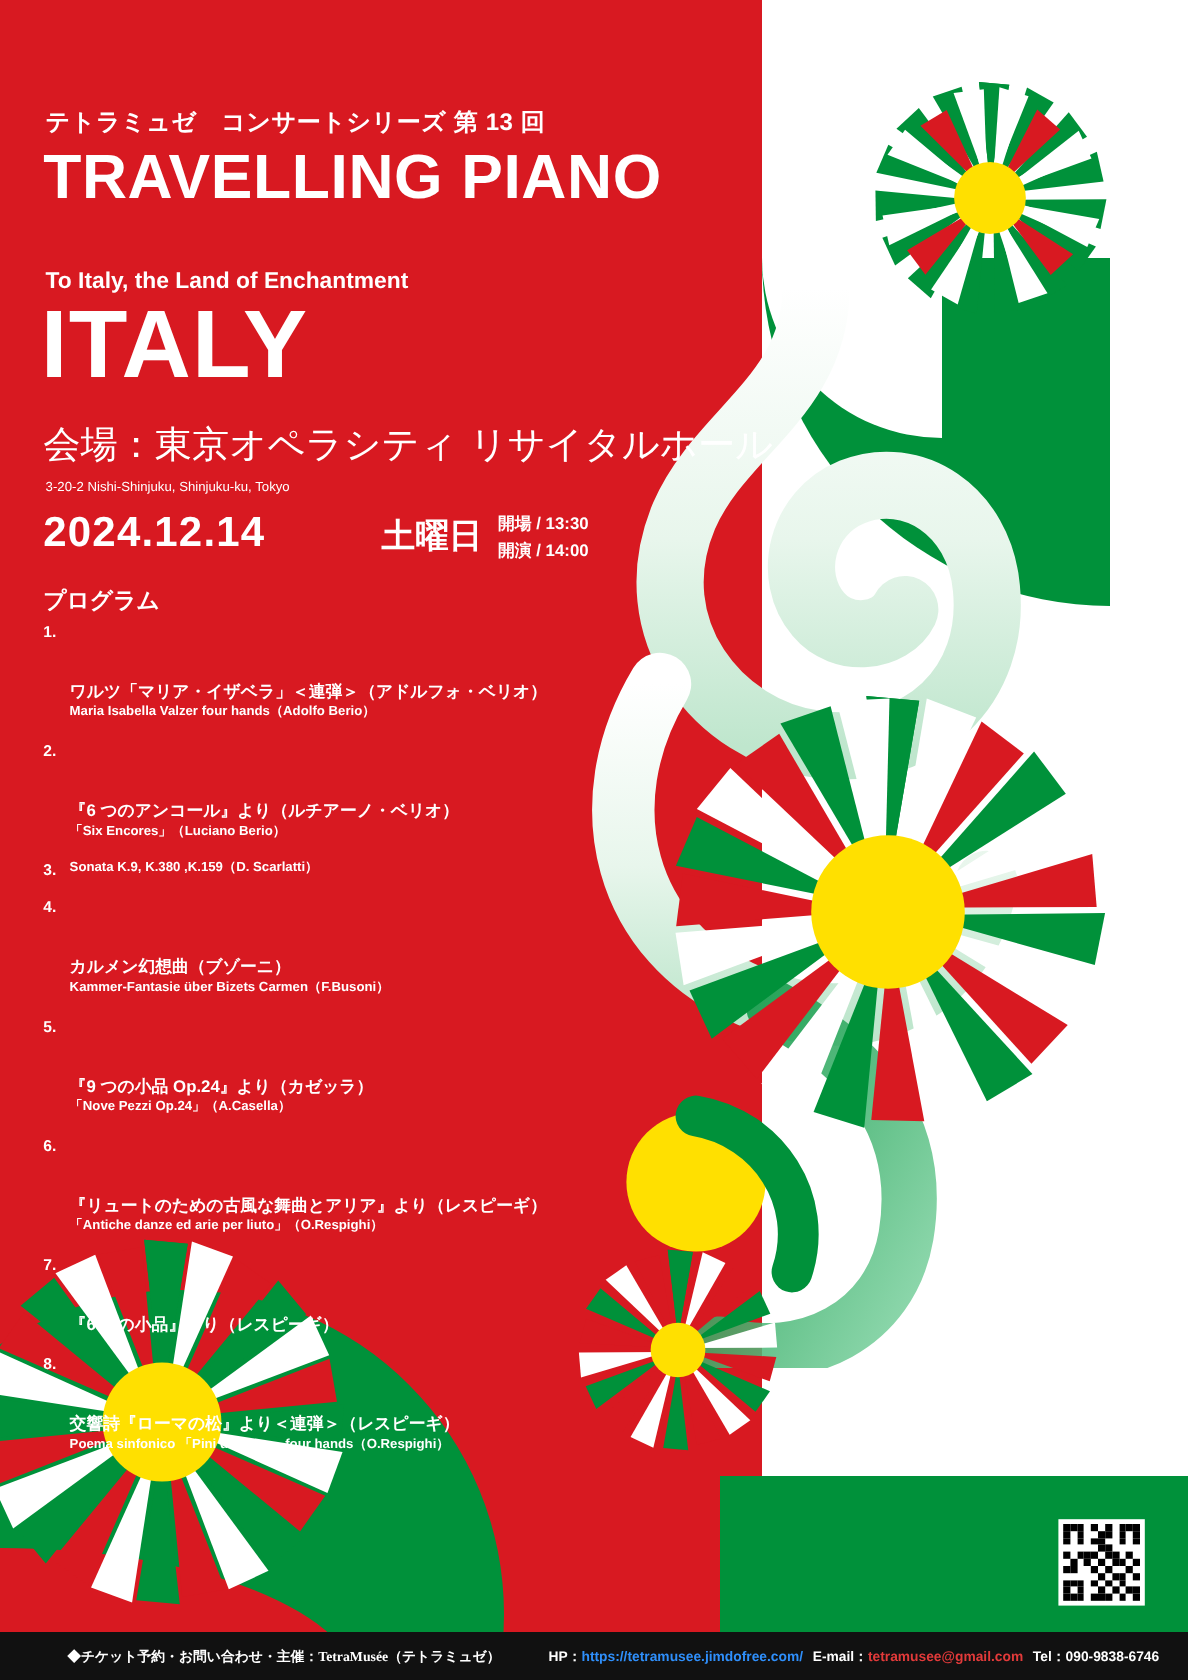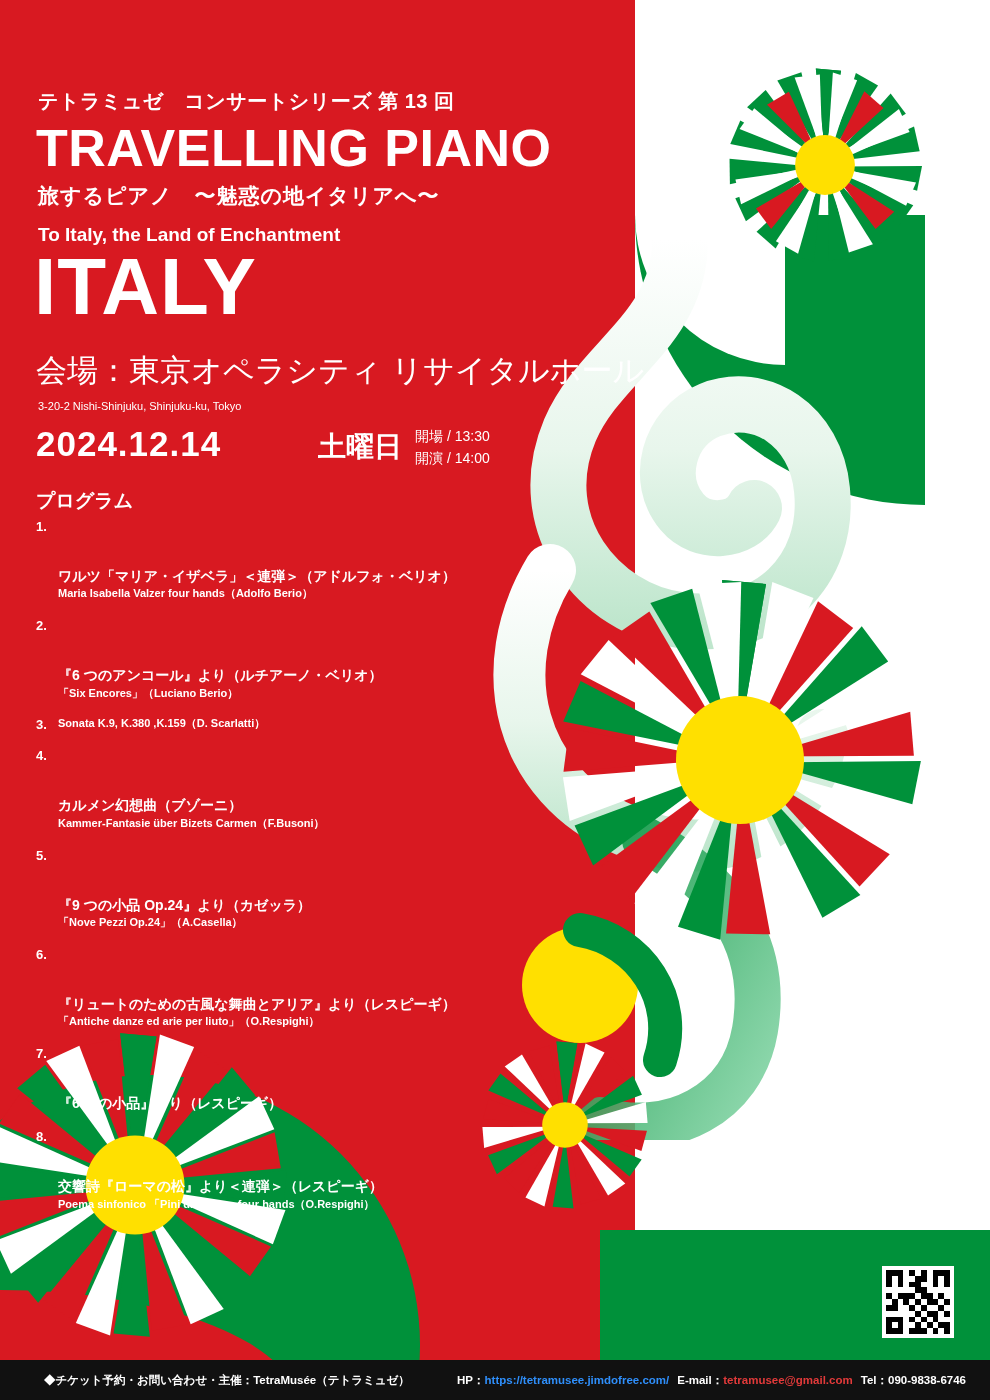--- a/index.html
+++ b/index.html
@@ -114,21 +114,21 @@
   .date {
     position: absolute; left: 36px; top: 424px;
     color: #ffffff; font-size: 35px; font-weight: bold; letter-spacing: 1px;
   }
   .weekday {
     position: absolute; left: 318px; top: 428px;
     color: #ffffff; font-size: 28px; font-weight: bold;
   }
   .times {
     position: absolute; left: 415px; top: 426px;
-    color: #ffffff; font-size: 14px; font-weight: normal; line-height: 1.55;
+    color: #ffffff; font-size: 14px; font-weight: bold; line-height: 1.55;
   }
   .program-head {
     position: absolute; left: 36px; top: 488px;
     color: #ffffff; font-size: 19px; font-weight: bold;
   }
   .program-list {
     position: absolute; left: 36px; top: 518px;
     width: 470px;
     color: #ffffff;
   }
@@ -140,21 +140,21 @@
 
   
   .footer {
     position: absolute; left: 0; bottom: 0;
     width: 990px; height: 40px;
     background: #111111;
     color: #ffffff;
     display: flex; align-items: center;
     font-size: 11.5px; font-weight: bold;
   }
-  .footer-left { margin-left: 44px; }
+  .footer-left { margin-left: 56px; font-family: Liberation Serif, serif; }
   .footer-right { margin-left: auto; margin-right: 24px; display: flex; gap: 8px; }
   .link-blue { color: #2f8ffb; }
   .link-red { color: #e23a3a; }
 
   
   .qr {
     position: absolute; right: 36px; bottom: 62px;
     width: 72px; height: 72px;
     background: #ffffff;
     padding: 4px;
@@ -354,21 +354,20 @@
           <circle r="30" fill="#ffe000"></circle>
         </g>
       </svg>
     </div>
   </div>
 
   <div class="content">
 
     <div class="series">テトラミュゼ　コンサートシリーズ 第 13 回</div>
     <div class="title-en">TRAVELLING PIANO</div>
-    <div class="title-jp">旅するピアノ　〜魅惑の地イタリアへ〜</div>
     <div class="subtitle-en">To Italy, the Land of Enchantment</div>
     <div class="italy">ITALY</div>
     <div class="venue">会場：東京オペラシティ リサイタルホール</div>
     <div class="venue-address">3-20-2 Nishi-Shinjuku, Shinjuku-ku, Tokyo</div>
     <div class="date">2024.12.14</div>
     <div class="weekday">土曜日</div>
     <div class="times">
       <div>開場 / 13:30</div>
       <div>開演 / 14:00</div>
     </div>

